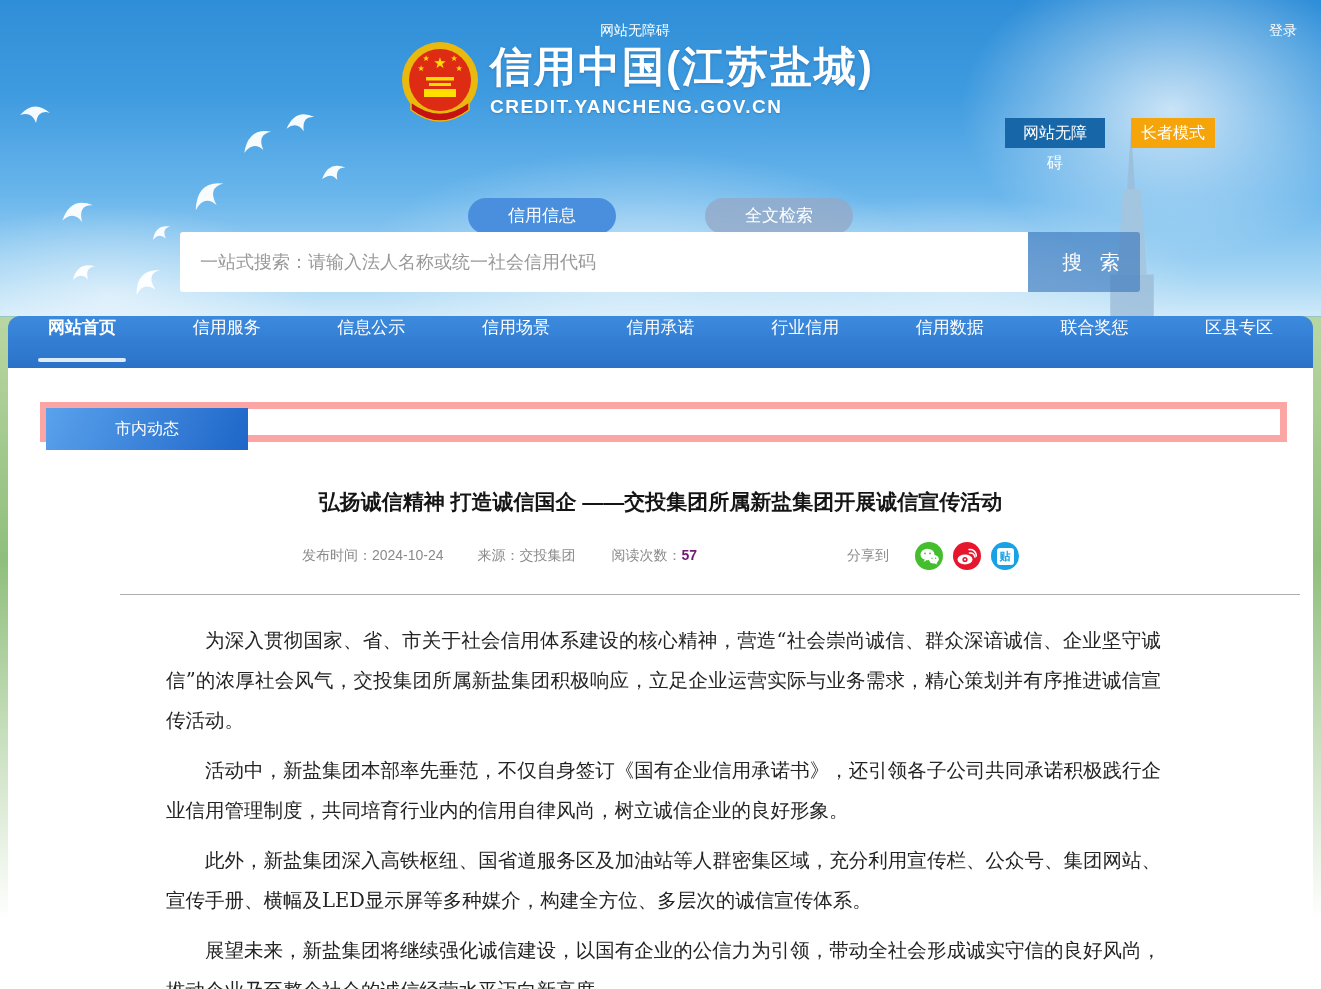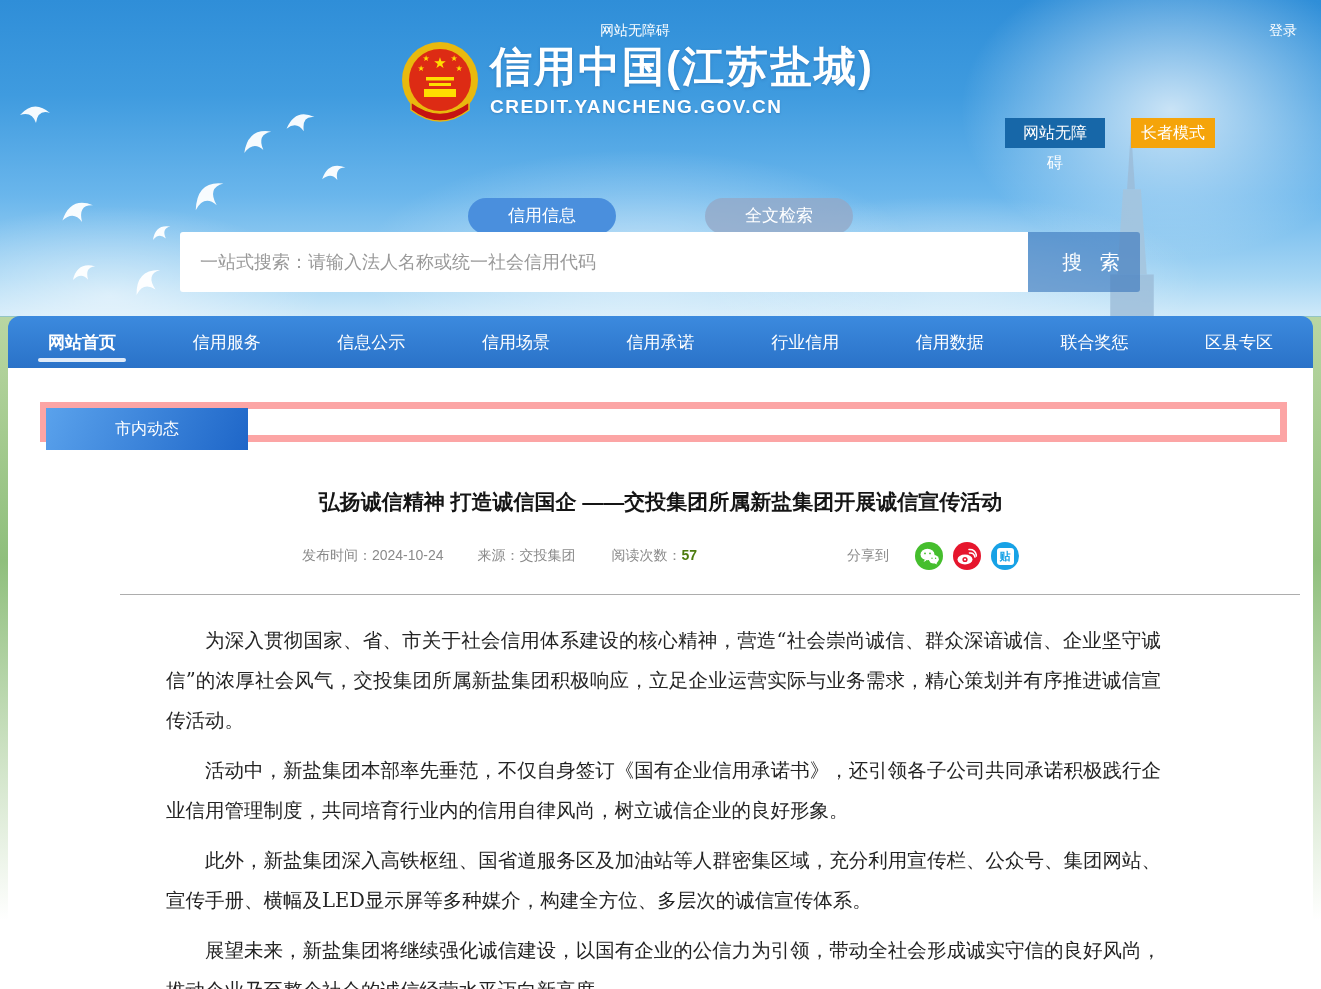--- a/index.html
+++ b/index.html
@@ -67,21 +67,21 @@
   }
 
   
   .navbar {
     position:absolute; left:8px; top:316px; width:1305px; height:52px;
     background:linear-gradient(180deg,#3c8ade,#2a72c8);
     border-radius:12px 12px 0 0;
     display:flex; align-items:stretch; justify-content:space-between; padding:0 34px;
   }
   .nav-item {
-    position:relative; display:flex; align-items:center; padding:0 6px;
+    position:relative; display:flex; align-items:flex-start; padding:0 6px;
     color:#fff; font-size:17px; cursor:pointer;
   }
   .nav-item.active { font-weight:bold; }
   .nav-underline {
     position:absolute; bottom:6px; left:50%; transform:translateX(-50%);
     width:88px; height:4px; border-radius:2px; background:rgba(255,255,255,.85);
   }
 
   
   .content { position:absolute; left:8px; top:368px; width:1305px; height:621px; background:#fff; }
@@ -92,21 +92,21 @@
     text-align:center; color:#fff; font-size:16px; cursor:pointer;
     background:linear-gradient(115deg,#5aa2ec,#1e66c8);
   }
 
   .article-title { margin:46px 120px 14px; text-align:center; font-size:21px; font-weight:bold; color:#151515; }
 
   .meta-row { margin-top:26px; display:flex; align-items:center; justify-content:center; color:#8a8a8a; font-size:14px; }
   .meta-item { white-space:nowrap; }
   .meta-src   { margin-left:34px; }
   .meta-views { margin-left:36px; }
-  .views-num { color:#4d7c0f; font-weight:bold;text-align:right; }
+  .views-num { color:#701a75; font-weight:bold;text-align:right; }
   .share-label { margin-left:150px; }
   .share-icons { display:flex; margin-left:16px; }
   .share-icon {
     width:28px; height:28px; border-radius:50%; margin-left:10px; cursor:pointer;
     display:flex; align-items:center; justify-content:center;
   }
   .icon-wechat { background:#45be2d; }
   .icon-weibo  { background:#e6162d; }
   .icon-tieba  { background:#17a2e6; }
   .tieba-inner {

